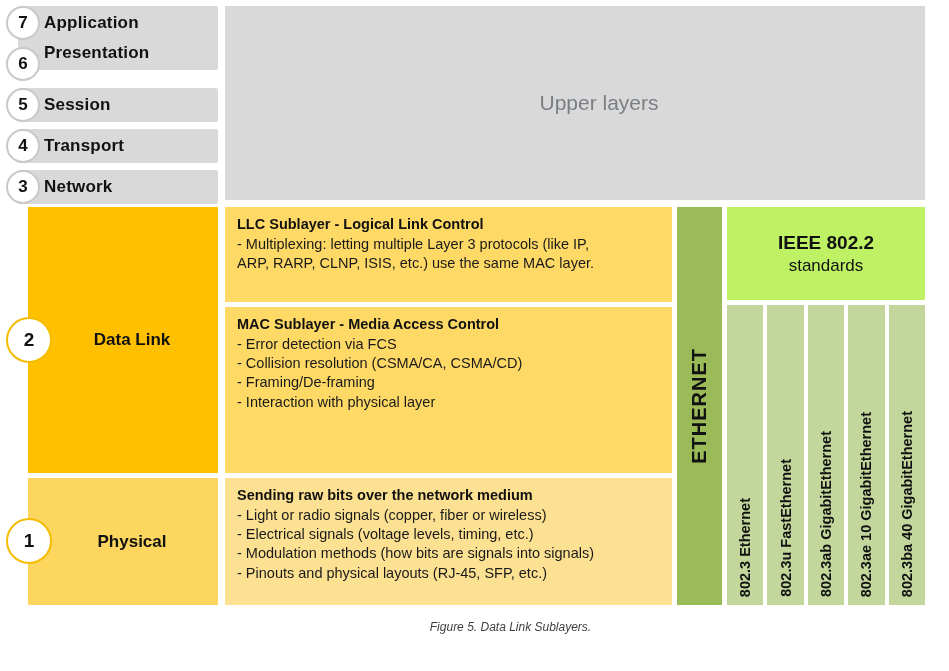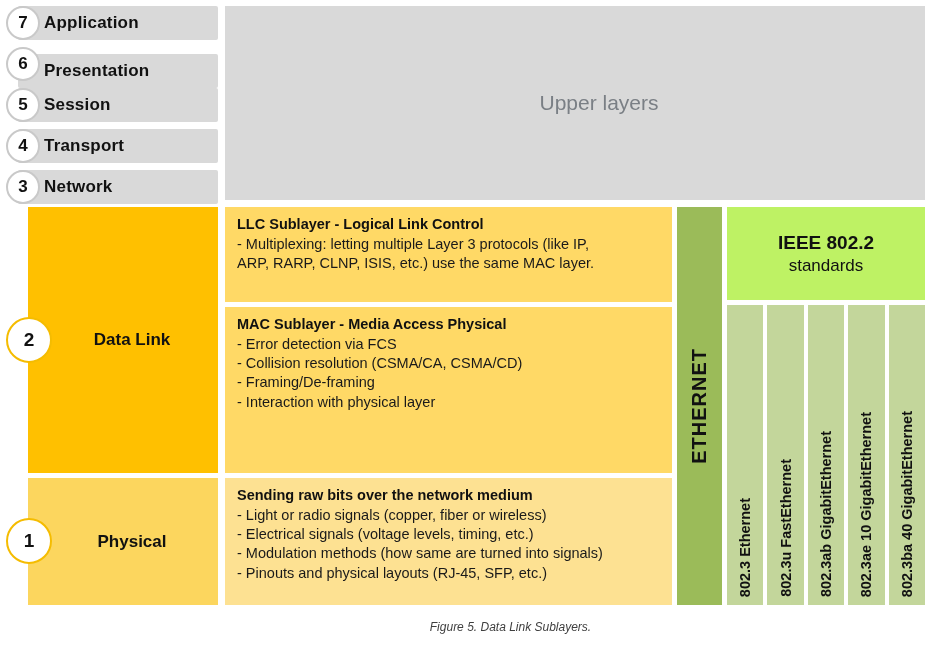--- a/index.html
+++ b/index.html
@@ -230,21 +230,21 @@
     <span id="upper-layers-label">Upper layers</span>
   </div>
 
   <div class="osi-row" style="top:6px;">
     <span class="osi-row-label">Application</span>
   </div>
   <div class="num-circle" style="left:6px; top:6px;">
     <span>7</span>
   </div>
 
-  <div class="osi-row" style="top:54px;">
+  <div class="osi-row" style="top:36px;">
     <span class="osi-row-label">Presentation</span>
   </div>
   <div class="num-circle" style="left:6px; top:47px;">
     <span>6</span>
   </div>
 
   <div class="osi-row" style="top:88px;">
     <span class="osi-row-label">Session</span>
   </div>
   <div class="num-circle" style="left:6px; top:88px;">
@@ -279,32 +279,32 @@
     <span>1</span>
   </div>
 
   <div class="box detail-panel" id="llc-panel">
     <div class="panel-title">LLC Sublayer - Logical Link Control</div>
     <div class="panel-line">- Multiplexing: letting multiple Layer 3 protocols (like IP,</div>
     <div class="panel-line">ARP, RARP, CLNP, ISIS, etc.) use the same MAC layer.</div>
   </div>
 
   <div class="box detail-panel" id="mac-panel">
-    <div class="panel-title">MAC Sublayer - Media Access Physical</div>
+    <div class="panel-title">MAC Sublayer - Media Access Control</div>
     <div class="panel-line">- Error detection via FCS</div>
     <div class="panel-line">- Collision resolution (CSMA/CA, CSMA/CD)</div>
     <div class="panel-line">- Framing/De-framing</div>
     <div class="panel-line">- Interaction with physical layer</div>
   </div>
 
   <div class="box detail-panel" id="phy-panel">
     <div class="panel-title">Sending raw bits over the network medium</div>
     <div class="panel-line">- Light or radio signals (copper, fiber or wireless)</div>
     <div class="panel-line">- Electrical signals (voltage levels, timing, etc.)</div>
-    <div class="panel-line">- Modulation methods (how same are turned into signals)</div>
+    <div class="panel-line">- Modulation methods (how bits are signals into signals)</div>
     <div class="panel-line">- Pinouts and physical layouts (RJ-45, SFP, etc.)</div>
   </div>
 
   <div class="box" id="ethernet-bar">
     <span id="ethernet-label">ETHERNET</span>
   </div>
 
   <div class="box" id="ieee-header">
     <div id="ieee-header-title">IEEE 802.2</div>
     <div id="ieee-header-sub">standards</div>

